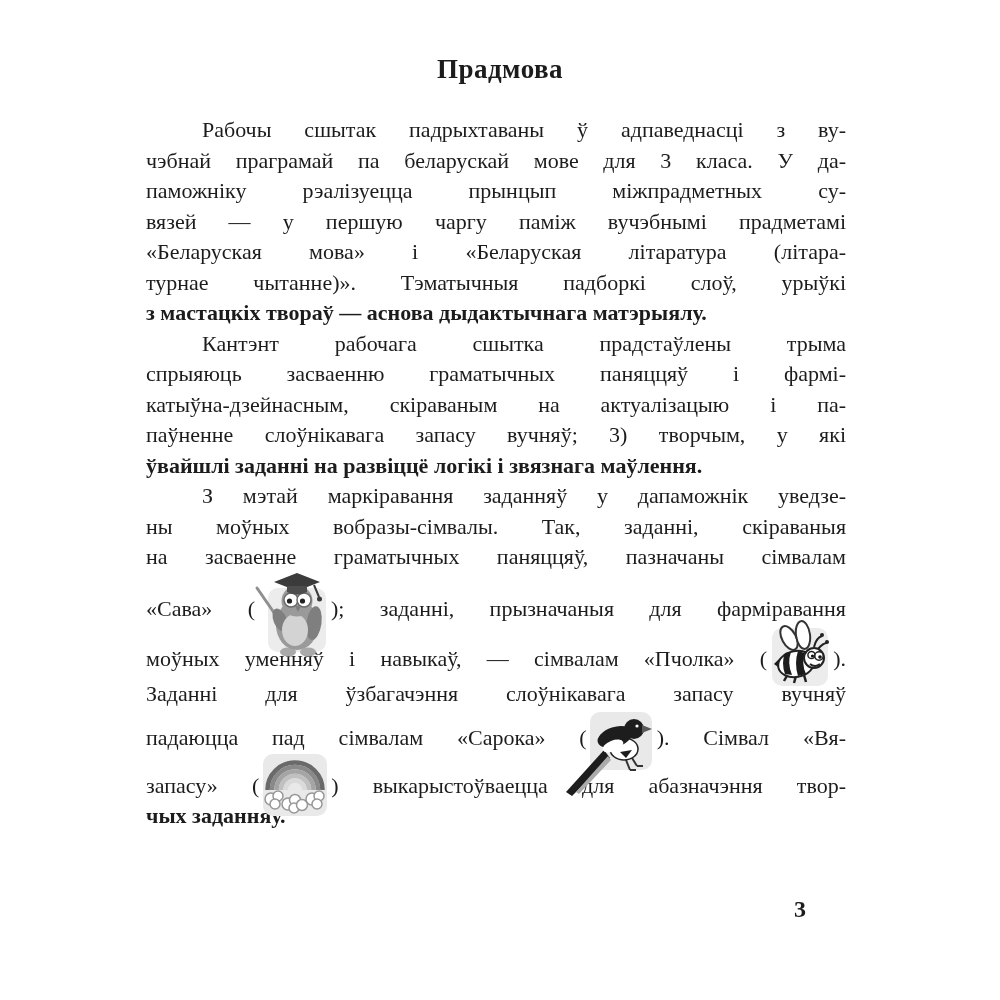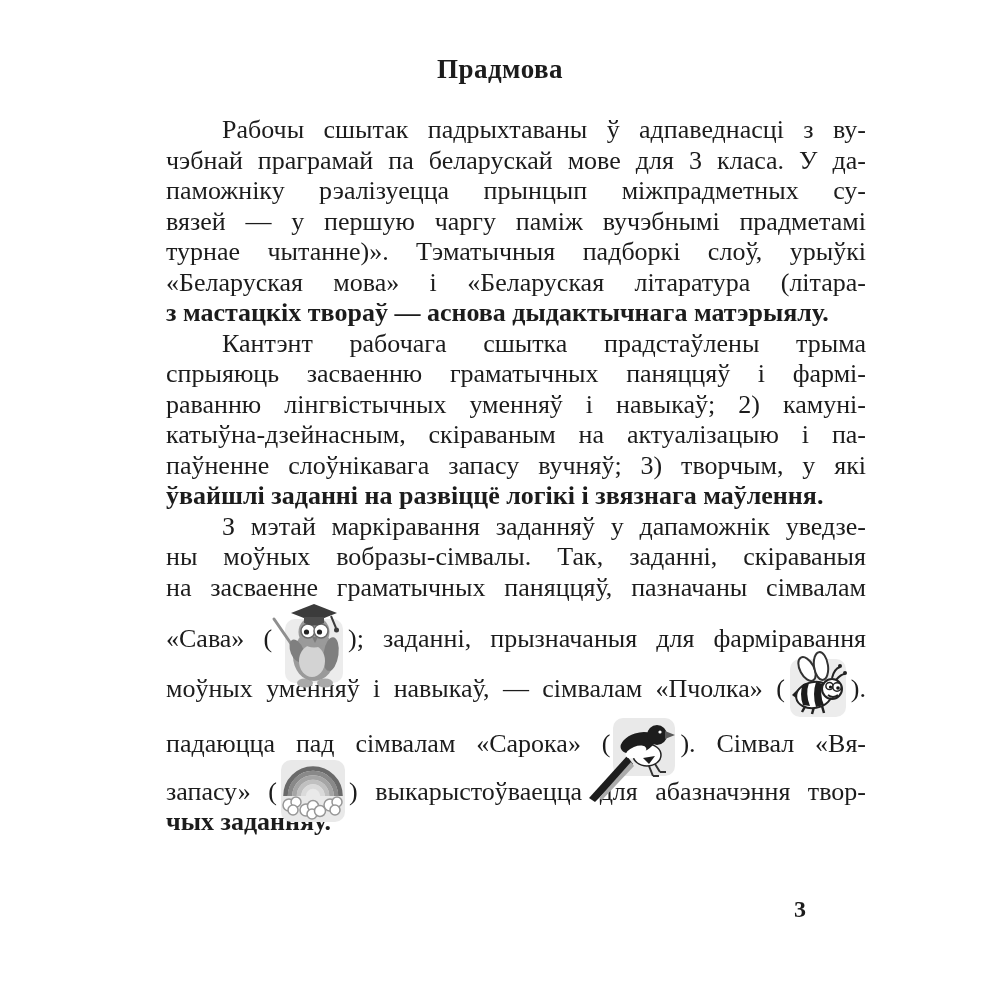--- a/index.html
+++ b/index.html
@@ -10,22 +10,22 @@
     font-family:"Liberation Serif","DejaVu Serif",serif;
     color:#1c1c1c;
     overflow:hidden;
   }
   .page-title{
     position:absolute;left:150px;top:54px;width:700px;
     text-align:center;font-weight:bold;font-size:27px;line-height:30px;
     letter-spacing:0.5px;
   }
   .textblock{
-    position:absolute;left:166px;top:115px;width:700px;
-    font-size:26px;
+    position:absolute;left:146px;top:115px;width:700px;
+    font-size:22px;
   }
   .ln{
     height:30.5px;line-height:30.5px;
     text-align:justify;text-align-last:justify;
   }
   .ln.indent{text-indent:56px;}
   .ln.end{text-align-last:left;font-weight:bold;}
   .ln.tall{height:52px;line-height:52px;}
   .ibox{
     display:inline-block;position:relative;height:40px;
@@ -42,27 +42,26 @@
 
 <div class="book-page">
 
   <div class="page-title">Прадмова</div>
 
   <div class="textblock">
     <div class="ln indent">Рабочы сшытак падрыхтаваны ў адпаведнасці з ву-</div>
     <div class="ln">чэбнай праграмай па беларускай мове для 3 класа. У да-</div>
     <div class="ln">паможніку рэалізуецца прынцып міжпрадметных су-</div>
     <div class="ln">вязей — у першую чаргу паміж вучэбнымі прадметамі</div>
+    <div class="ln">«Беларуская мова» і «Беларуская літаратура (літара-</div>
     <div class="ln">турнае чытанне)». Тэматычныя падборкі слоў, урыўкі</div>
-    <div class="ln">«Беларуская мова» і «Беларуская літаратура (літара-</div>
     <div class="ln end">з мастацкіх твораў — аснова дыдактычнага матэрыялу.</div>
 
     <div class="ln indent">Кантэнт рабочага сшытка прадстаўлены трыма</div>
     <div class="ln">спрыяюць засваенню граматычных паняццяў і фармі-</div>
-    <div class="ln">раванню лінгвістычных уменняў і навыкаў; 2) камуні-</div>
     <div class="ln">катыўна-дзейнасным, скіраваным на актуалізацыю і па-</div>
     <div class="ln">паўненне слоўнікавага запасу вучняў; 3) творчым, у які</div>
     <div class="ln end">ўвайшлі заданні на развіццё логікі і звязнага маўлення.</div>
 
     <div class="ln indent">З мэтай маркіравання заданняў у дапаможнік уведзе-</div>
     <div class="ln">ны моўных вобразы-сімвалы. Так, заданні, скіраваныя</div>
     <div class="ln">на засваенне граматычных паняццяў, пазначаны сімвалам</div>
 
     <div class="ln tall" style="margin-top:10px">
       <span>«Сава» (</span><span class="ibox" style="width:70px"><svg width="80" height="100" viewBox="0 0 80 100" style="left:-8px;top:-30px">
@@ -103,20 +102,21 @@
         <path d="M30 31 Q26 43 30 56 L38 54 Q33 43 37 33 Z" fill="#1c1c1c"></path>
         <circle cx="46" cy="38" r="10" fill="#ffffff" stroke="#222222" stroke-width="2"></circle>
         <circle cx="43.5" cy="35" r="3.6" fill="#ffffff" stroke="#222222" stroke-width="1.5"></circle>
         <circle cx="51" cy="36" r="4.2" fill="#ffffff" stroke="#222222" stroke-width="1.5"></circle>
         <circle cx="44.5" cy="36" r="1.6" fill="#111111"></circle>
         <circle cx="52" cy="37" r="1.8" fill="#111111"></circle>
         <path d="M42 44 Q47 48 52 44" fill="none" stroke="#222222" stroke-width="1.8"></path>
       </svg></span><span>).</span>
     </div>
 
+    <div class="ln" style="margin-top:-6px">Заданні для ўзбагачэння слоўнікавага запасу вучняў</div>
 
     <div class="ln tall" style="margin-top:3px">
       <span>падаюцца пад сімвалам «Сарока» (</span><span class="ibox" style="width:64px"><svg width="100" height="92" viewBox="0 0 100 92" style="left:-34px;top:-12px">
         <rect x="34" y="4" width="62" height="58" rx="10" fill="#e9e9e9"></rect>
         <polygon points="48,42 10,84 16,88 54,50" fill="#1d1d1d"></polygon>
         <polygon points="52,48 20,84 23,86 55,52" fill="#ababab"></polygon>
         <path d="M70 52 L74 62 M76 50 L81 58" stroke="#333333" stroke-width="2" fill="none"></path>
         <path d="M74 62 L80 62 M81 58 L87 58" stroke="#333333" stroke-width="2" fill="none"></path>
         <ellipse cx="68" cy="41" rx="14" ry="11" fill="#ffffff" stroke="#222222" stroke-width="1.5"></ellipse>
         <ellipse cx="59" cy="29" rx="18" ry="10" fill="#1d1d1d" transform="rotate(-18 59 29)"></ellipse>

